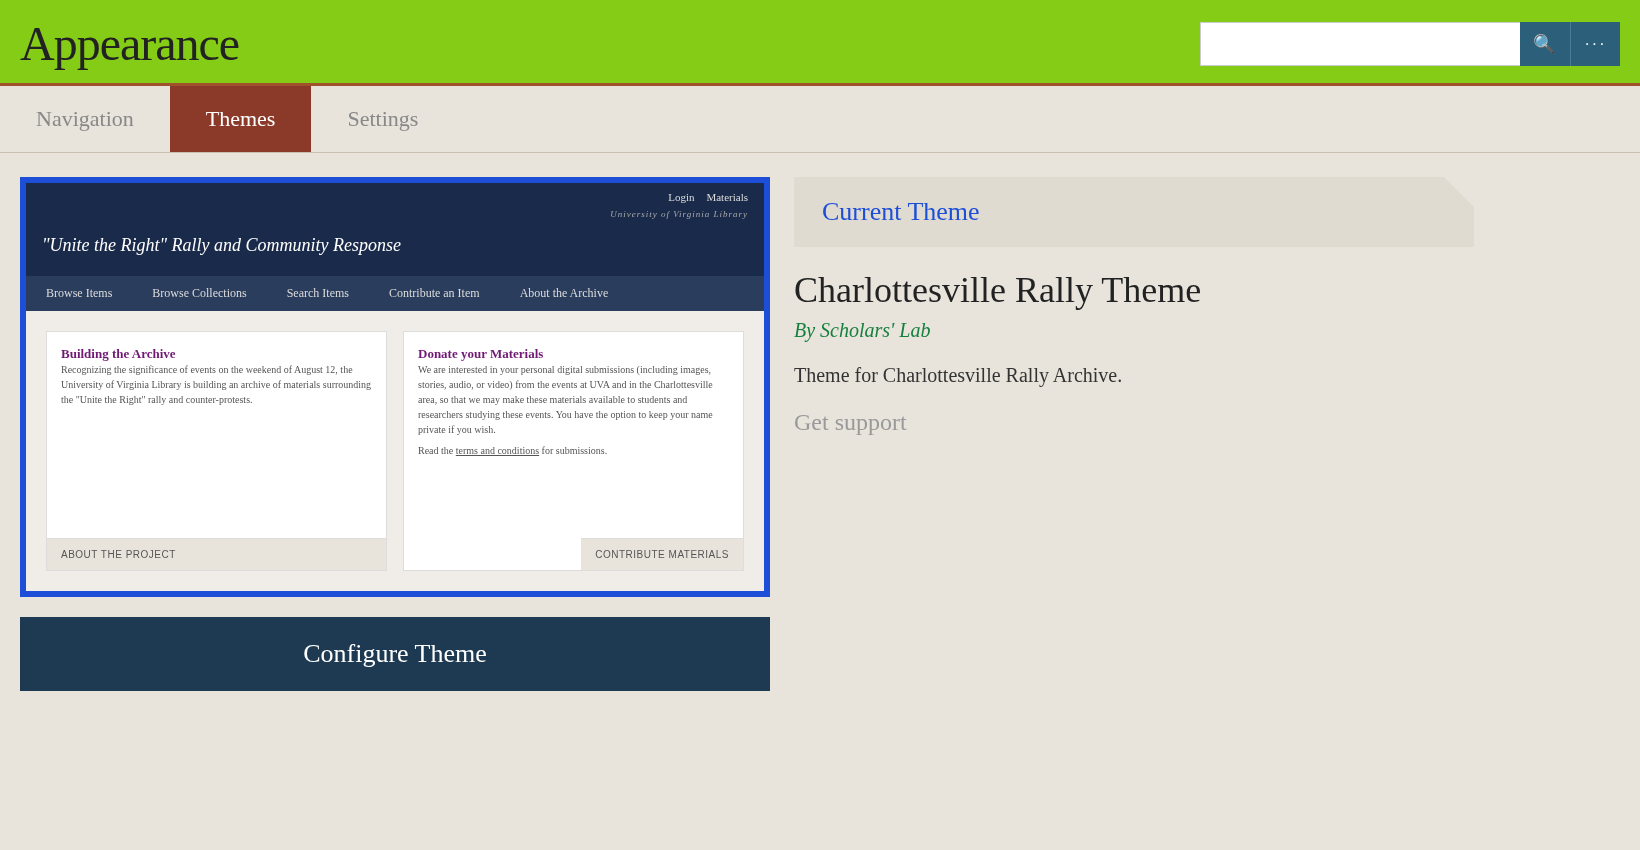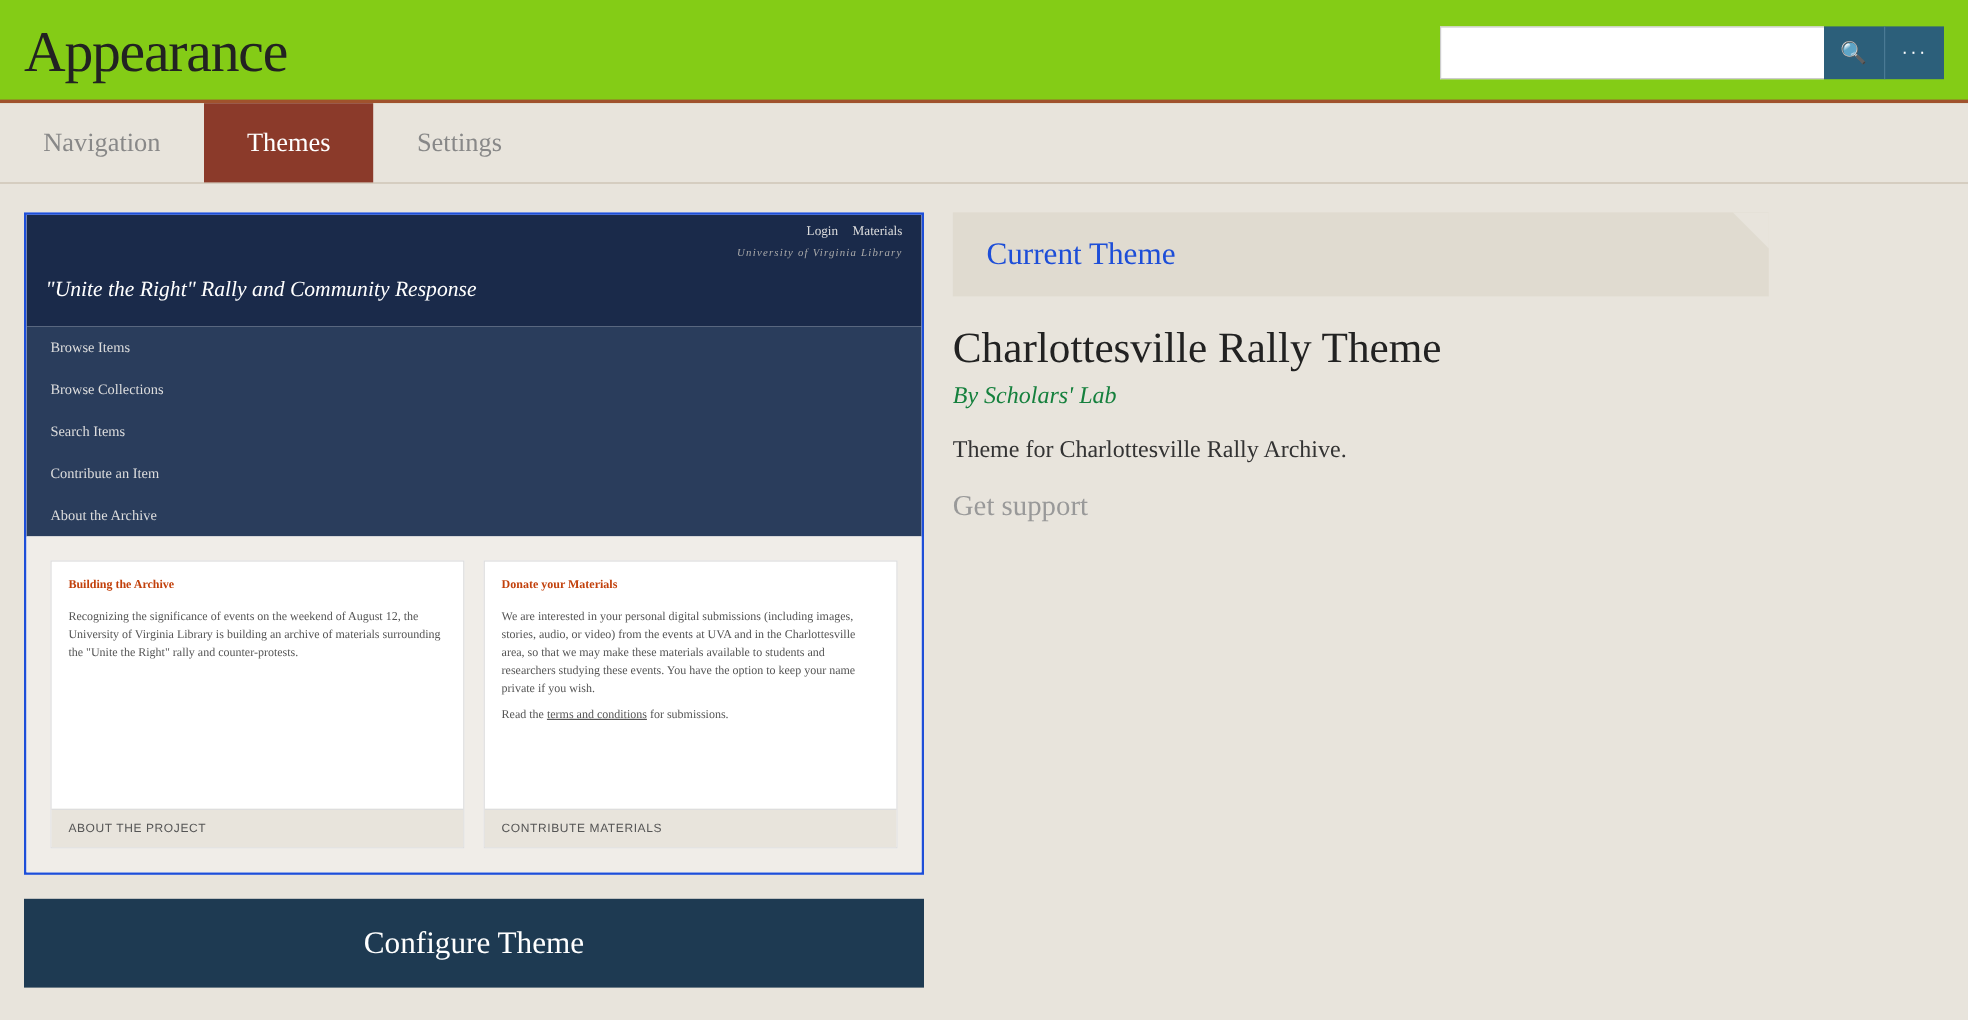--- a/index.html
+++ b/index.html
@@ -107,21 +107,21 @@
       padding: 24px 20px;
     }
 
     
     .theme-preview-panel {
       flex: 1;
       max-width: 750px;
     }
 
     .theme-preview-frame {
-      border: 2px solid #1d4ed8;
+      border: 6px solid #1d4ed8;
       background: #fff;
       overflow: hidden;
     }
 
     
     .mini-site-header {
       background-color: #1a2a4a;
       padding: 8px 16px 0 16px;
       position: relative;
     }
@@ -159,21 +159,20 @@
       font-style: italic;
       font-family: Georgia, serif;
     }
 
     
     .mini-site-nav {
       background-color: #2a3d5c;
       display: flex;
       gap: 0;
       padding: 0;
-      flex-direction: column;
     }
 
     .mini-nav-item {
       color: #ddd;
       font-size: 12px;
       padding: 10px 20px;
       cursor: pointer;
       white-space: nowrap;
     }
 
@@ -191,32 +190,33 @@
       border: 1px solid #ddd;
       flex: 1;
       margin-right: 16px;
       padding: 0;
       display: flex;
       flex-direction: column;
     }
 
     .mini-card:last-child {
       margin-right: 0;
+      align-items: flex-end;
     }
 
     .mini-card-body {
       padding: 14px;
       flex: 1;
     }
 
     .mini-card-title {
-      font-size: 10px;
+      font-size: 13px;
       font-weight: bold;
-      color: #c2410c;
-      margin-bottom: 14px;
+      color: #701a75;
+      margin-bottom: 0;
       font-family: Georgia, serif;
     }
 
     .mini-card-text {
       font-size: 10px;
       color: #555;
       line-height: 1.5;
     }
 
     .mini-card-link {

